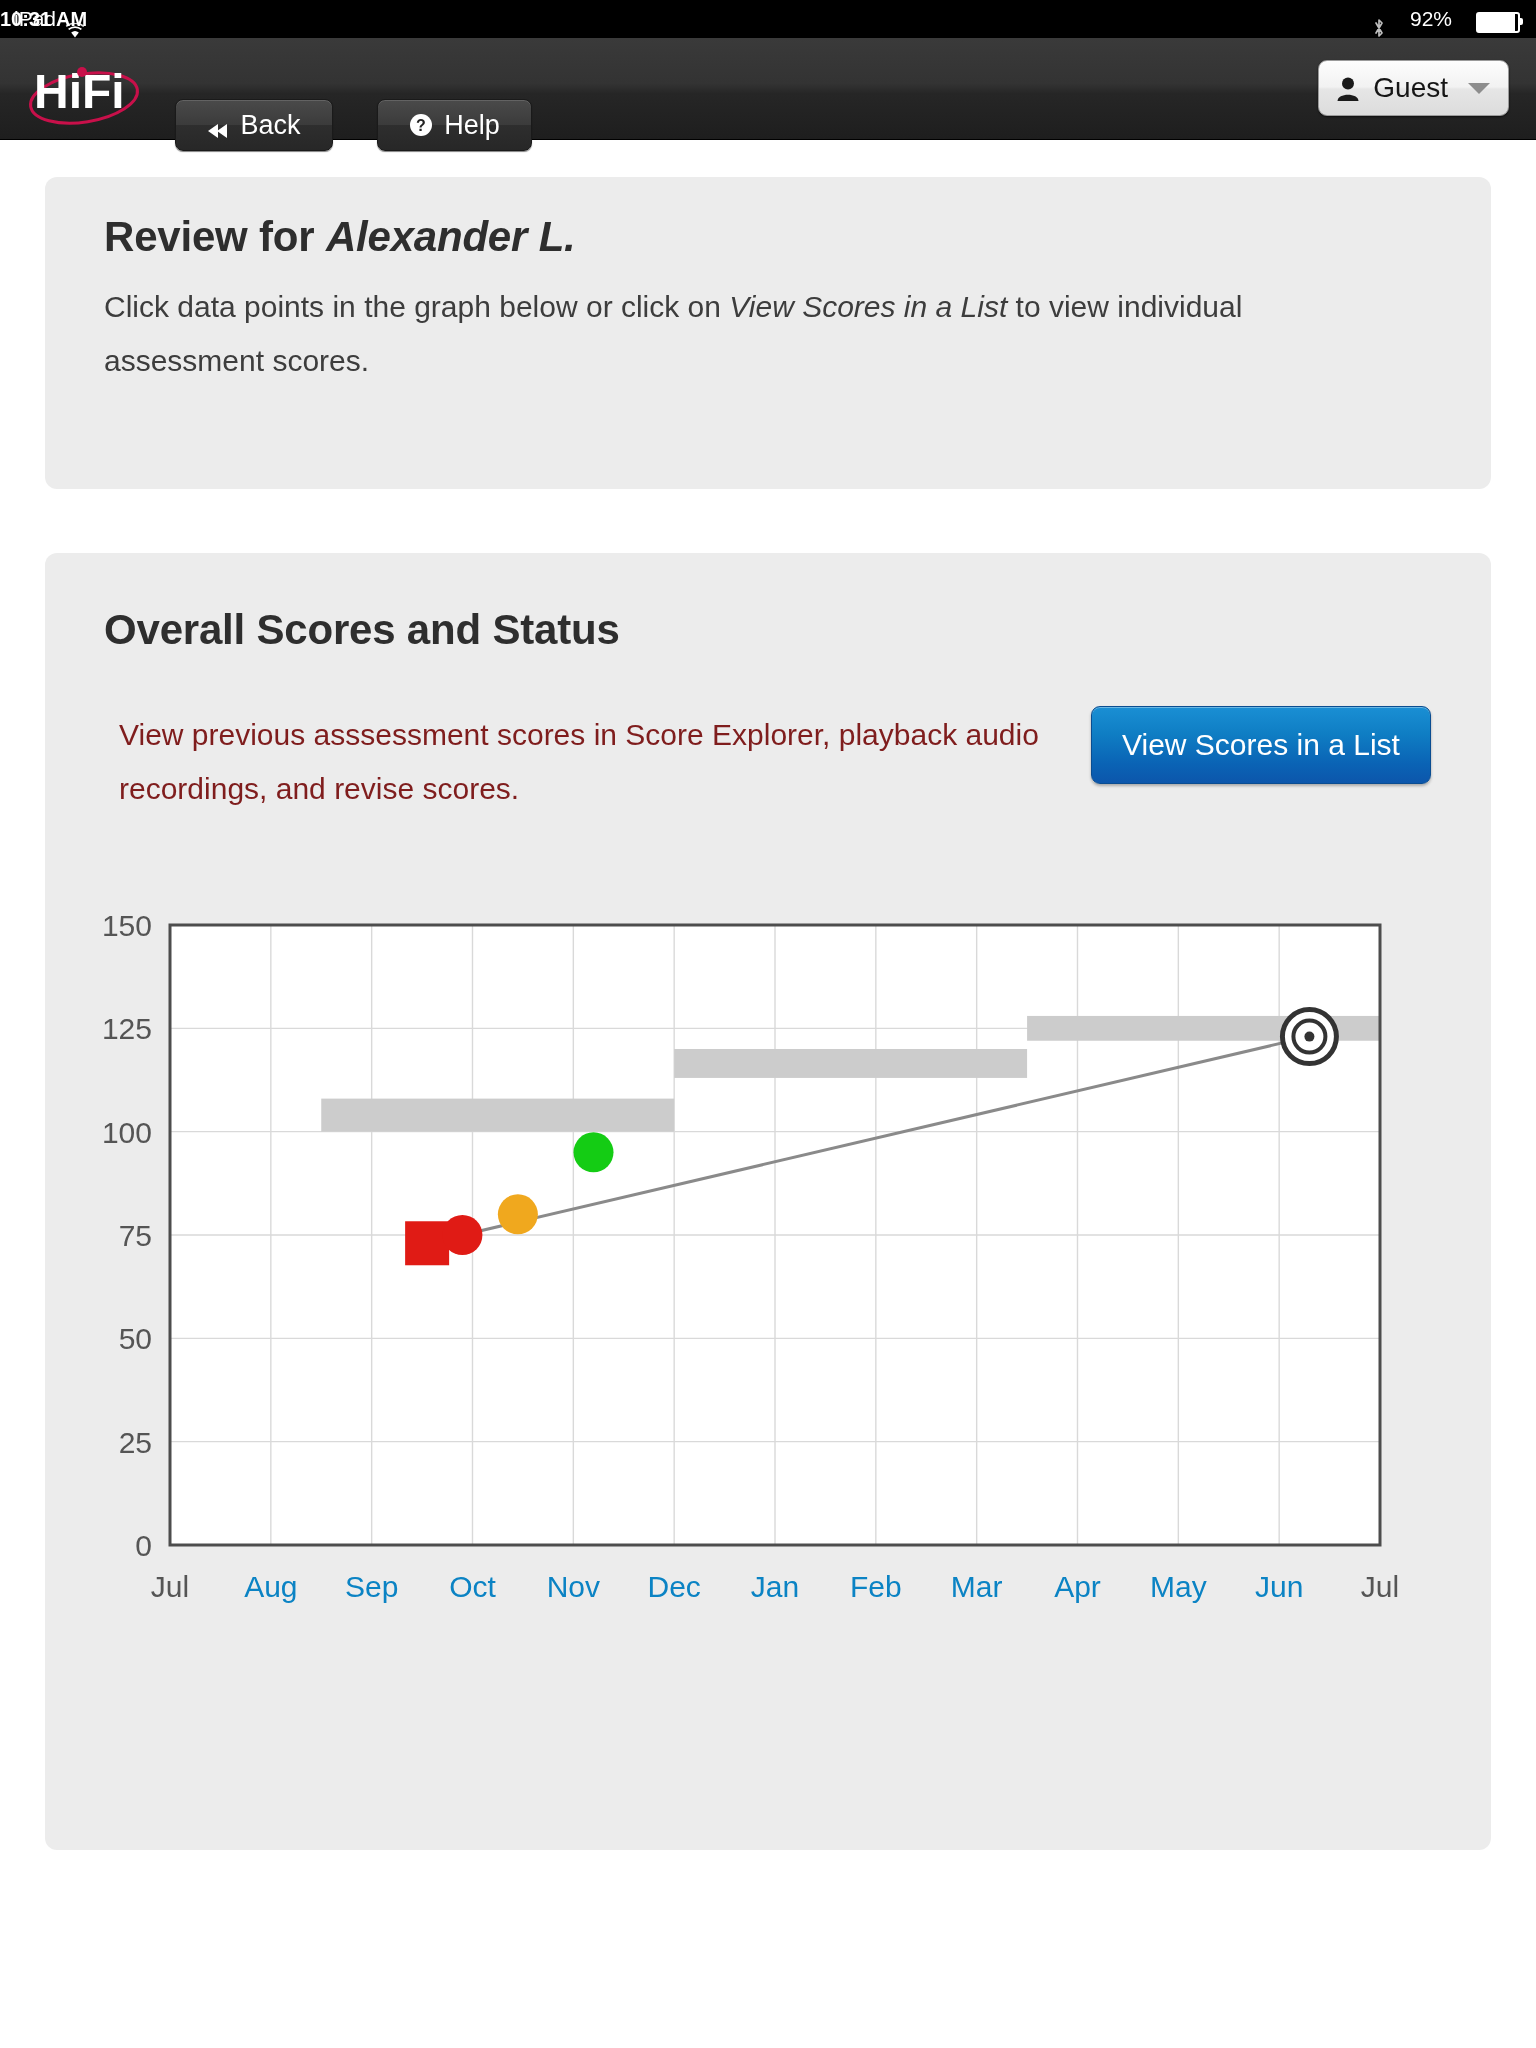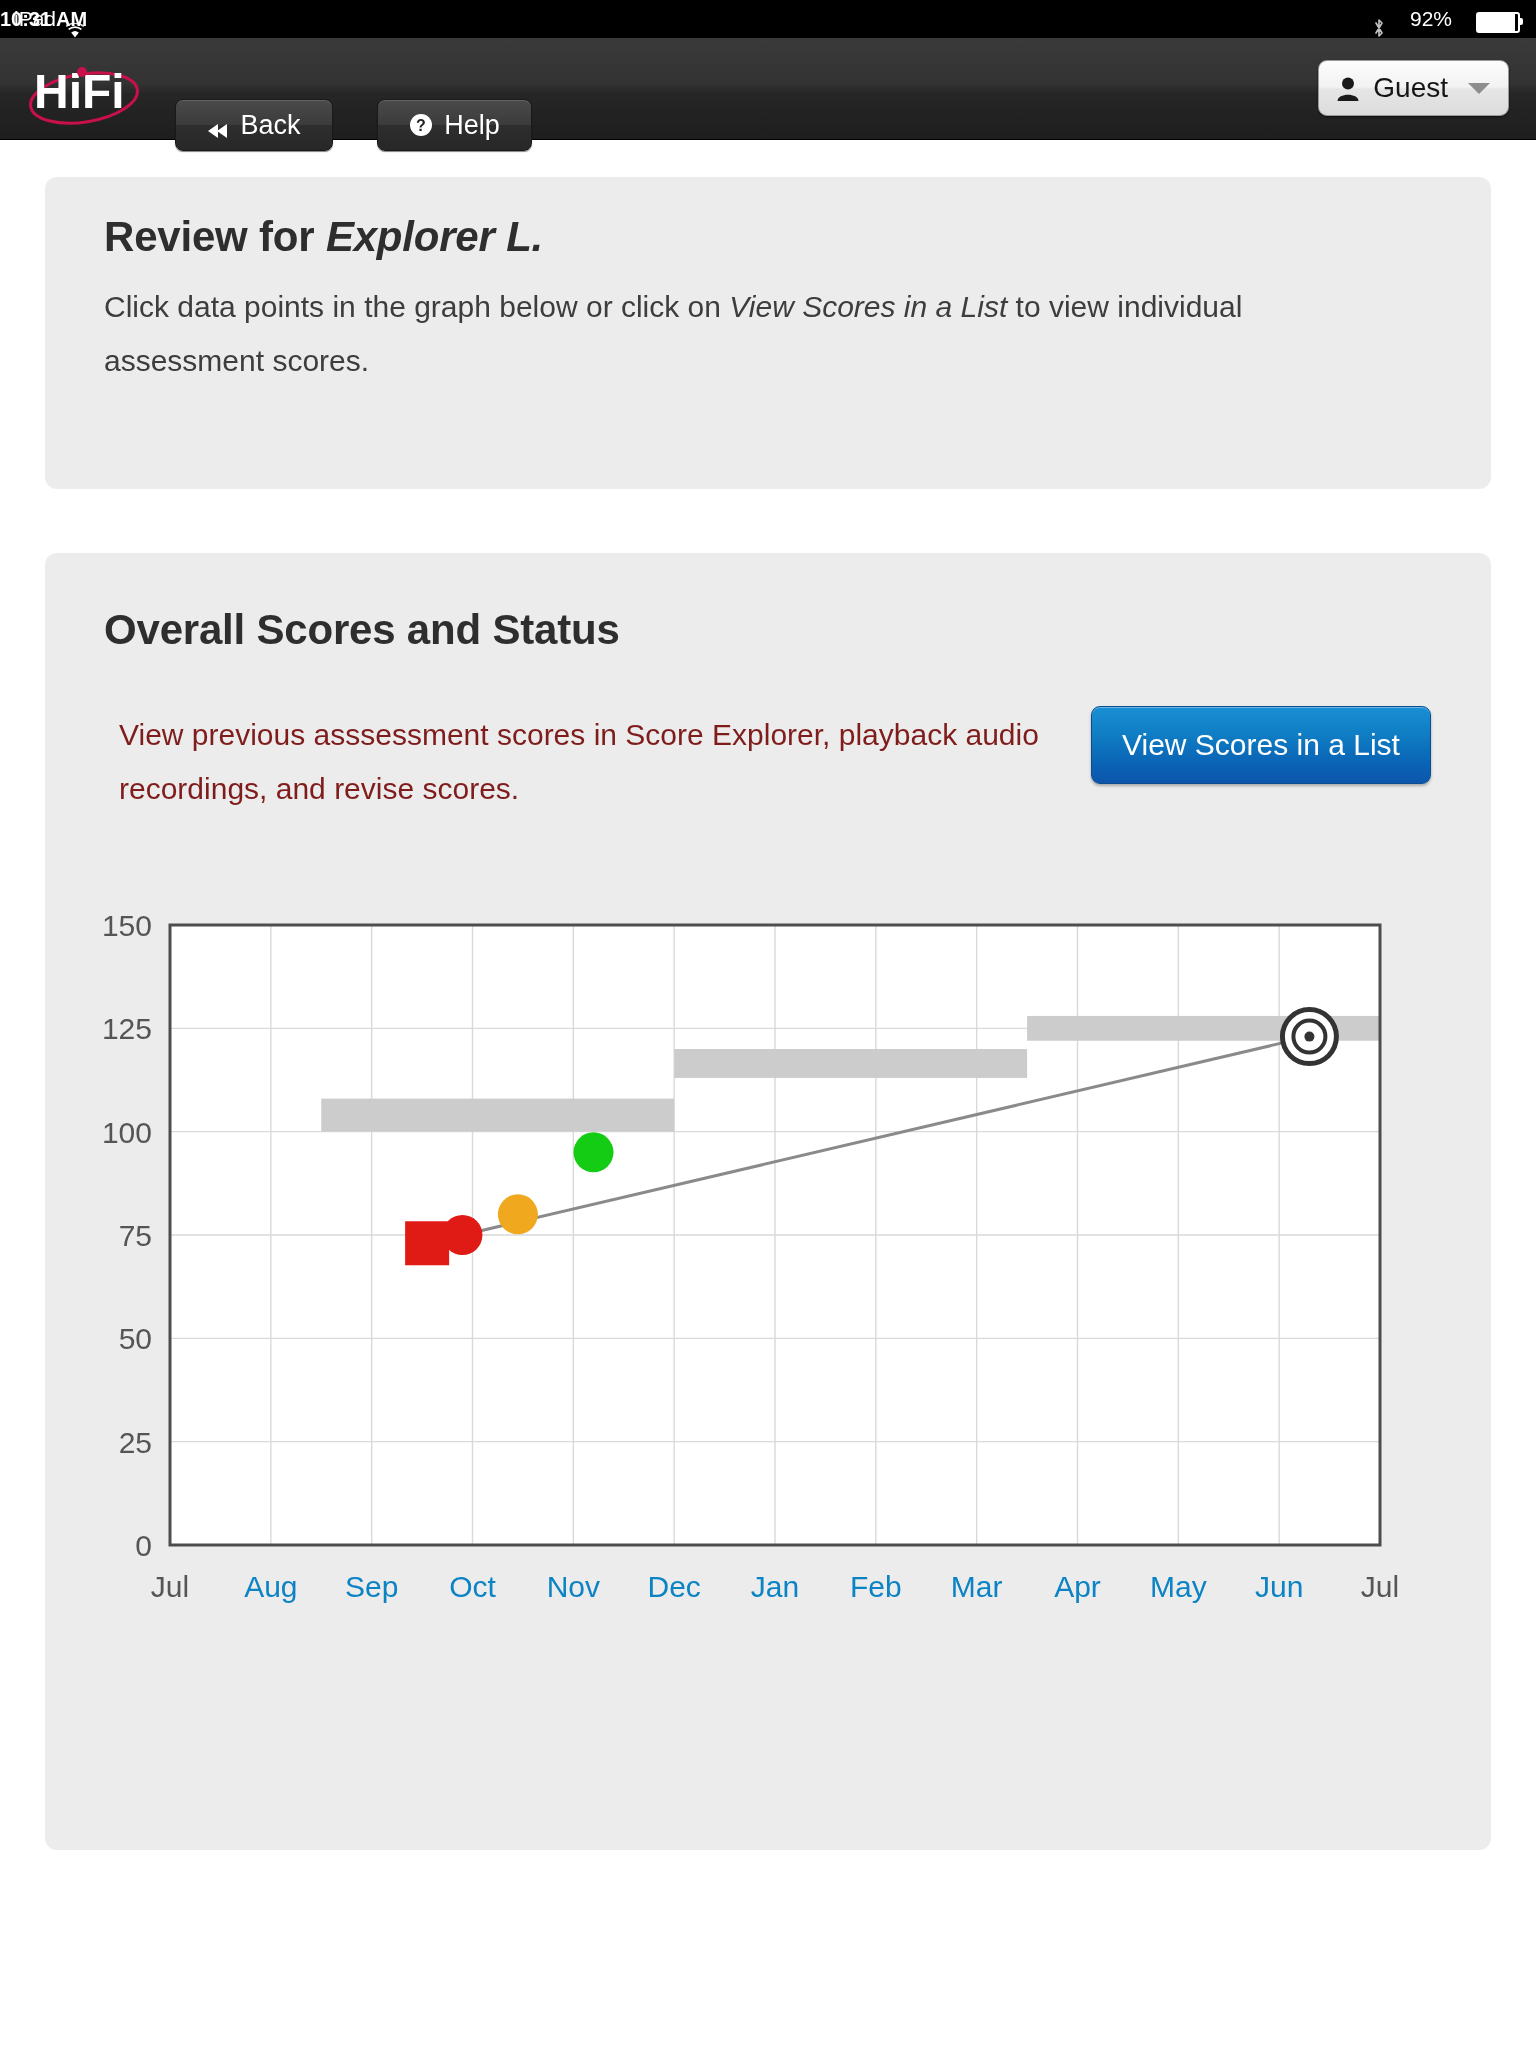--- a/index.html
+++ b/index.html
@@ -275,21 +275,21 @@
         <path d="M0.5 25 C0.5 16.5 21.5 16.5 21.5 25 Z" fill="#1a1a1a"></path>
       </svg>
     </span>
     <span>Guest</span>
     <span class="caret-down"></span>
   </div>
 </div>
 
 <div class="panel" id="panel-review">
   <div class="review-title">
-    <span>Review for </span><em>Explorer L.</em>
+    <span>Review for </span><em>Alexander L.</em>
   </div>
   <div class="review-sub">
     <span>Click data points in the graph below or click on </span><em>View Scores in a List</em><span> to view individual assessment scores.</span>
   </div>
 </div>
 
 <div class="panel" id="panel-scores">
   <div class="scores-title">Overall Scores and Status</div>
   <div class="scores-desc">View previous asssessment scores in Score Explorer, playback audio recordings, and revise scores.</div>
   <div class="blue-btn">View Scores in a List</div>

